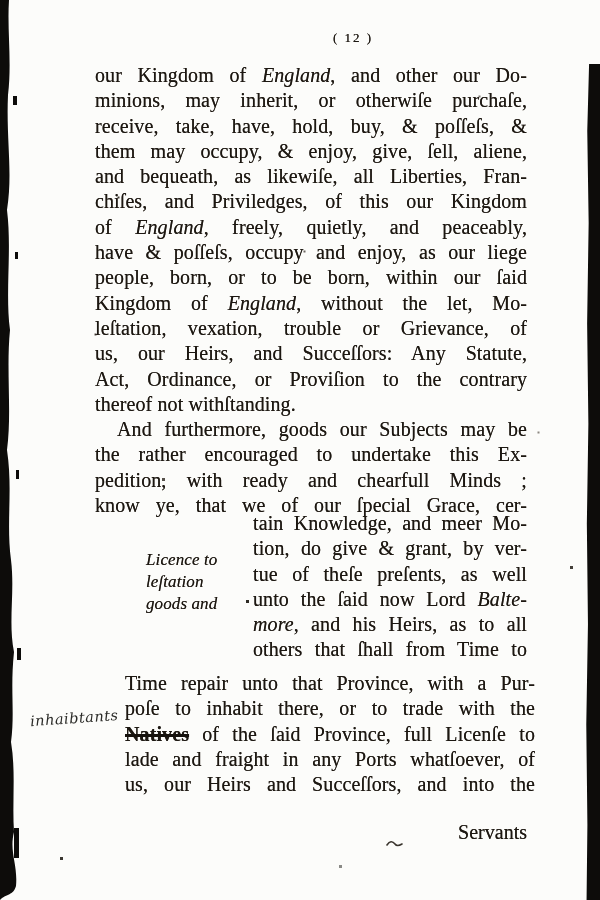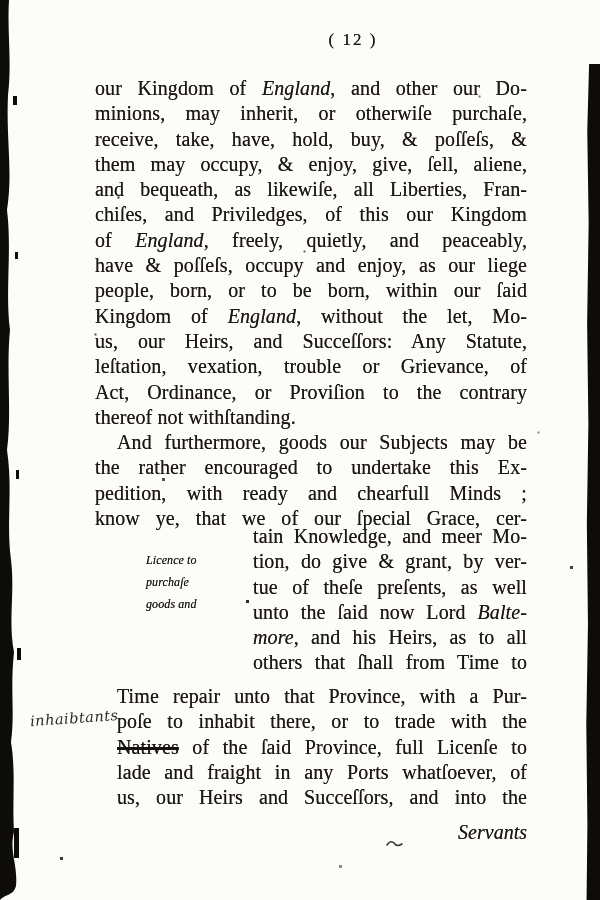--- a/index.html
+++ b/index.html
@@ -2,56 +2,55 @@
 <html><head>
 <meta charset="utf-8">
 <style>
   html,body { margin:0; padding:0; }
   .page {
     position:relative; width:600px; height:900px;
     background:#fcfcfa; overflow:hidden;
     font-family:"Liberation Serif","DejaVu Serif",serif;
     color:#1c1711;
   }
-  .tblock { position:absolute;margin-top:13px; }
+  .tblock { position:absolute; }
   .tline {
     font-size:20px; line-height:25.3px;
     text-align:justify; text-align-last:justify;
     letter-spacing:0.1px;
     text-shadow:0 0 0.5px rgba(25,18,10,0.75);
   }
   .nojust { text-align-last:left; }
   .it { font-style:italic; }
-  .strike { text-decoration:line-through; text-decoration-thickness:2.5px; text-decoration-color:#16120d; }
+  .strike { text-decoration:line-through; text-decoration-thickness:2.5px; text-decoration-color:#16120d;font-weight:bold; }
   .indent-first .tline:first-child { text-indent:22px; }
   .page-number {
     position:absolute; top:30px; left:106px; right:0;
-    text-align:center; font-size:17px; letter-spacing:2px;
+    text-align:center; font-size:13px; letter-spacing:2px;
     text-shadow:0 0 0.5px rgba(25,18,10,0.75);
   }
   .margin-note {
     position:absolute; left:146px; top:549px; width:110px;
     font-style:italic; font-size:15px; line-height:22.2px;
   }
   .margin-note .tline {
-    font-size:12px; line-height:22.2px;
+    font-size:17px; line-height:22.2px;
     text-align:left; text-align-last:left;
   }
   .handwritten {
     position:absolute; left:30px; top:710px; width:90px;
     font-family:"DejaVu Serif",serif; font-style:italic;
     font-size:14.5px; color:#2b2archive8; color:#2b2b28;
     transform:rotate(-4deg); letter-spacing:0.5px;
     text-align:left;
   }
   .servants {
     position:absolute; left:360px; top:820px; width:167px;
     font-size:20px; line-height:25.3px; text-align:right;
     text-shadow:0 0 0.5px rgba(25,18,10,0.75);
-    font-style:italic;
   }
   .edge-left { position:absolute; left:0; top:0; width:24px; height:900px; }
   .edge-right {
     position:absolute; left:586px; top:64px; width:14px; height:836px;
     background:#0d0c0a;
     clip-path:polygon(22% 0%,100% 0%,100% 100%,4% 100%,10% 91%,2% 79%,14% 67%,6% 55%,17% 43%,8% 31%,19% 19%,9% 8%);
   }
   .specks { position:absolute; left:0; top:0; width:1px; height:1px; background:transparent;
     box-shadow:
       340px 866px 0 1px #8a8a86,
@@ -94,49 +93,49 @@
       <div class="tline"><span>our Kingdom of </span><span class="it">England</span><span>, and other our Do-</span></div>
       <div class="tline"><span>minions, may inherit, or otherwiſe purchaſe,</span></div>
       <div class="tline"><span>receive, take, have, hold, buy, &amp; poſſeſs, &amp;</span></div>
       <div class="tline"><span>them may occupy, &amp; enjoy, give, ſell, aliene,</span></div>
       <div class="tline"><span>and bequeath, as likewiſe, all Liberties, Fran-</span></div>
       <div class="tline"><span>chiſes, and Priviledges, of this our Kingdom</span></div>
       <div class="tline"><span>of </span><span class="it">England</span><span>, freely, quietly, and peaceably,</span></div>
       <div class="tline"><span>have &amp; poſſeſs, occupy and enjoy, as our liege</span></div>
       <div class="tline"><span>people, born, or to be born, within our ſaid</span></div>
       <div class="tline"><span>Kingdom of </span><span class="it">England</span><span>, without the let, Mo-</span></div>
+      <div class="tline"><span>leſtation, vexation, trouble or Grievance, of</span></div>
       <div class="tline"><span>us, our Heirs, and Succeſſors: Any Statute,</span></div>
-      <div class="tline"><span>leſtation, vexation, trouble or Grievance, of</span></div>
       <div class="tline"><span>Act, Ordinance, or Proviſion to the contrary</span></div>
       <div class="tline nojust"><span>thereof not withſtanding.</span></div>
     </div>
 
   <div class="tblock indent-first" style="left:95px; top:417px; width:432px;">
       <div class="tline"><span>And furthermore, goods our Subjects may be</span></div>
       <div class="tline"><span>the rather encouraged to undertake this Ex-</span></div>
       <div class="tline"><span>pedition, with ready and chearfull Minds ;</span></div>
       <div class="tline"><span>know ye, that we of our ſpecial Grace, cer-</span></div>
     </div>
 
   <div class="margin-note">
       <div class="tline">Licence to</div>
-      <div class="tline">purchaſe</div>
+      <div class="tline">leſtation</div>
       <div class="tline">goods and</div>
     </div>
 
   <div class="tblock" style="left:253px; top:511px; width:274px;">
       <div class="tline"><span>tain Knowledge, and meer Mo-</span></div>
       <div class="tline"><span>tion, do give &amp; grant, by ver-</span></div>
       <div class="tline"><span>tue of theſe preſents, as well</span></div>
       <div class="tline"><span>unto the ſaid now Lord </span><span class="it">Balte-</span></div>
       <div class="tline"><span class="it">more</span><span>, and his Heirs, as to all</span></div>
       <div class="tline"><span>others that ſhall from Time to</span></div>
     </div>
 
-  <div class="tblock" style="left:117px; top:671px; width:410px;">
+  <div class="tblock" style="left:125px; top:671px; width:410px;">
       <div class="tline"><span>Time repair unto that Province, with a Pur-</span></div>
       <div class="tline"><span>poſe to inhabit there, or to trade with the</span></div>
       <div class="tline"><span class="strike">Natives</span><span> of the ſaid Province, full Licenſe to</span></div>
       <div class="tline"><span>lade and fraight in any Ports whatſoever, of</span></div>
       <div class="tline"><span>us, our Heirs and Succeſſors, and into the</span></div>
     </div>
 
   <div class="servants">Servants</div>
 
   <div class="handwritten">inhaibtants</div>

